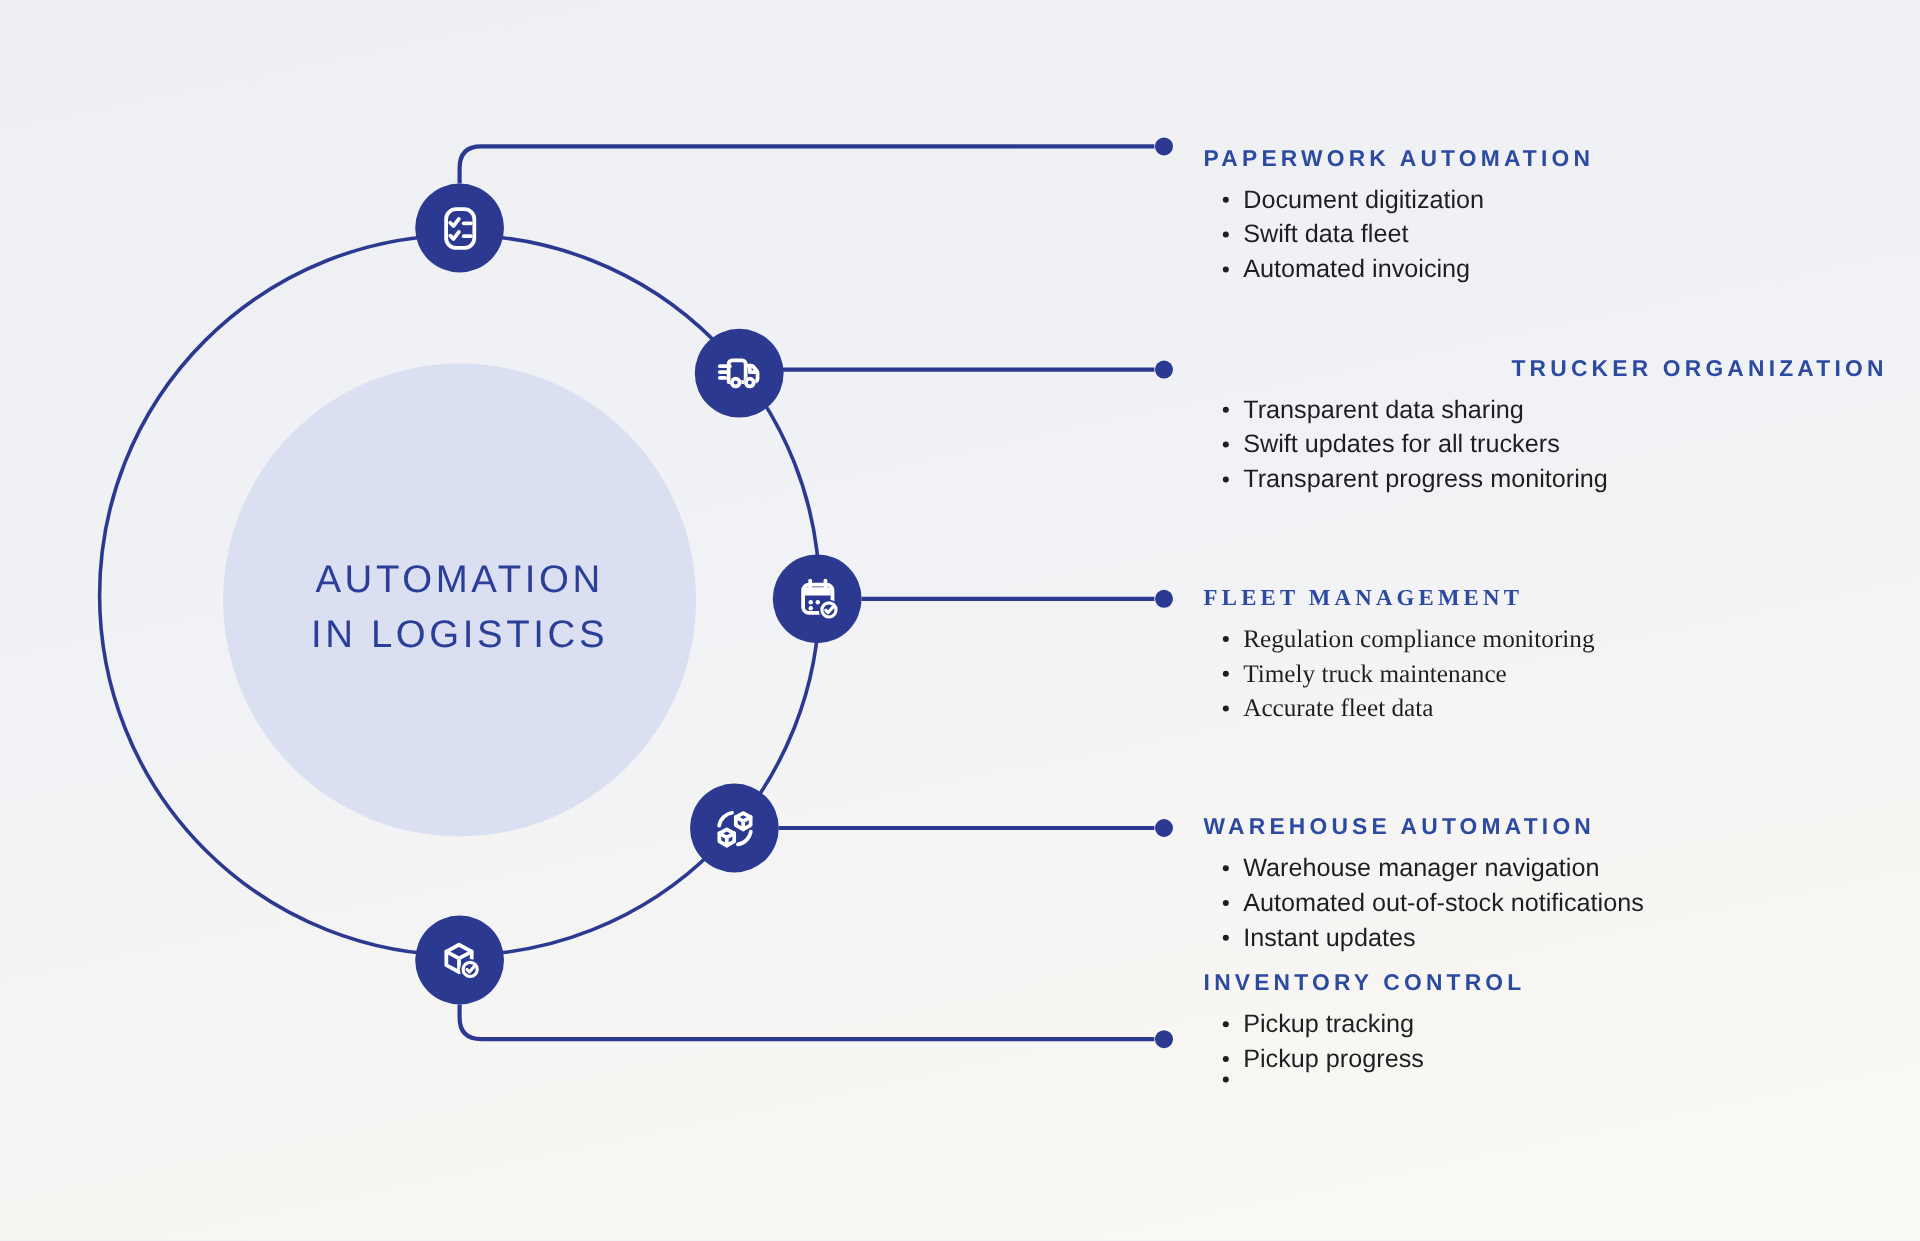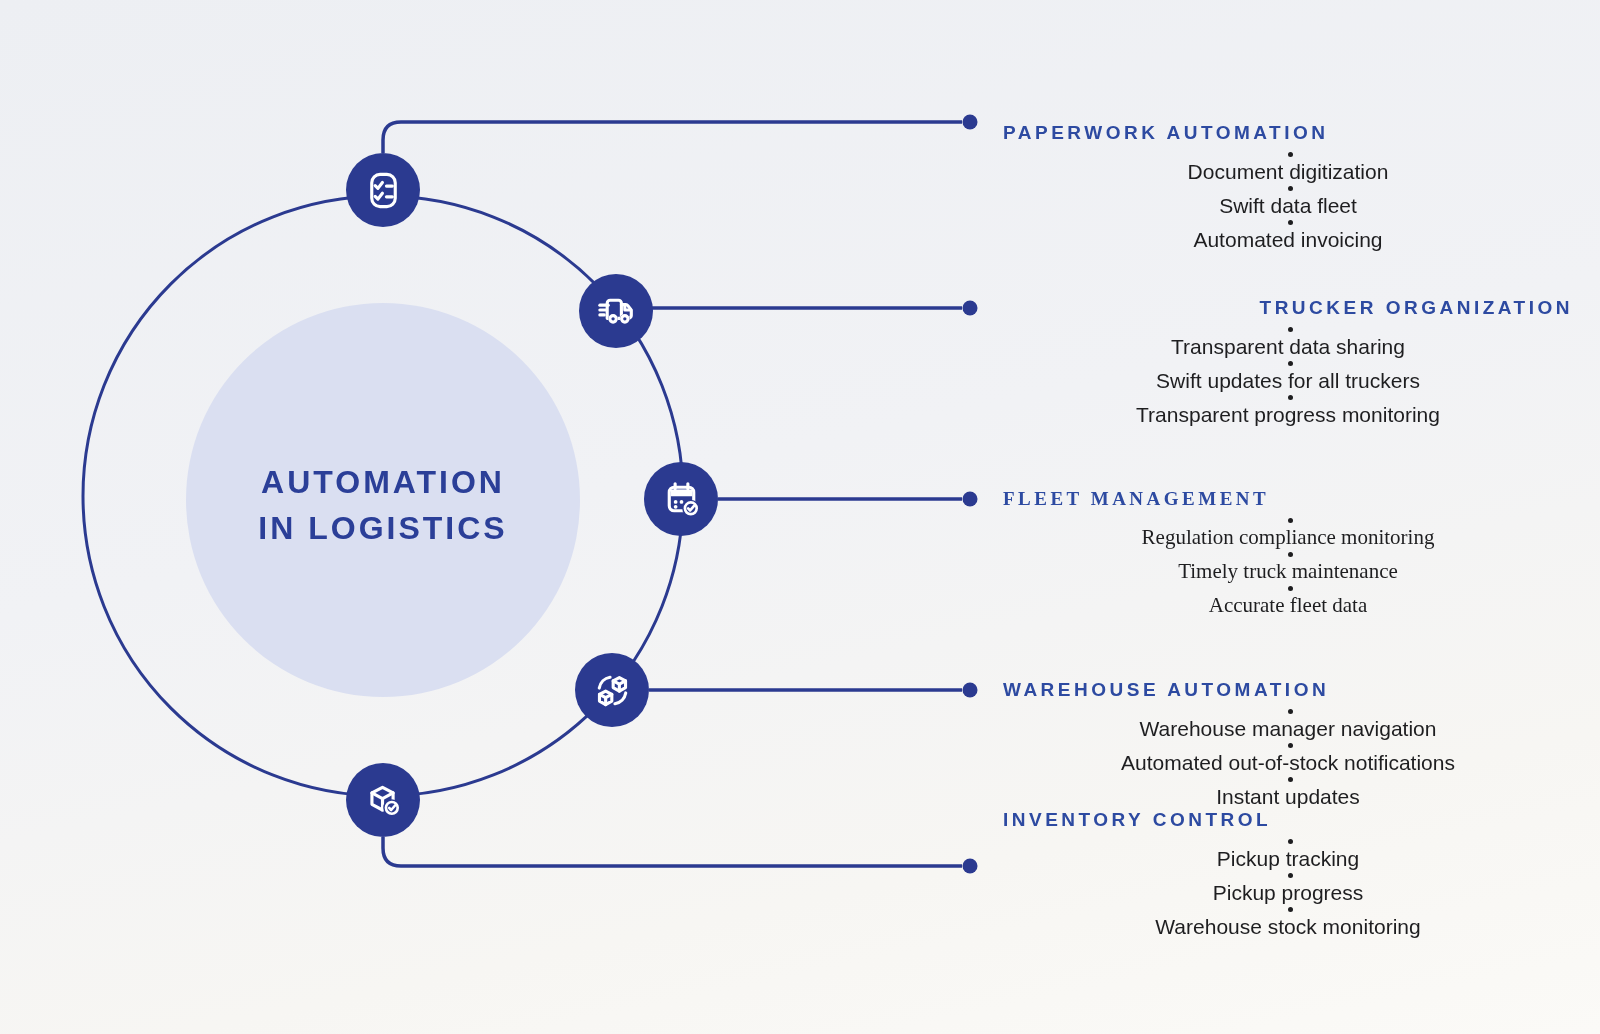--- a/index.html
+++ b/index.html
@@ -21,32 +21,32 @@
   }
   .node svg { width:47px; height:47px; }
   .ic { fill:none; stroke:#ffffff; stroke-width:3.2; stroke-linecap:round; stroke-linejoin:round; }
   .ic-fill { fill:#ffffff; stroke:none; }
   .ic-bg { fill:var(--accent,#2b3a90); stroke:none; }
   .ic-band { fill:none; stroke:#ffffff; stroke-width:7; stroke-linecap:butt; }
 
   .center-title {
     position:absolute; left:133px; top:459px; width:500px;
     text-align:center; color:var(--title,#2b3f98);
-    font-weight:bold; font-size:32px; line-height:46px; letter-spacing:3px;
+    font-weight:normal; font-size:32px; line-height:46px; letter-spacing:3px;
   }
 
   .branch { position:absolute; left:1003px; width:570px; }
   .branch h2 {
     margin:0; font-size:19px; line-height:26px; letter-spacing:3.5px;
     color:var(--header,#2d4aa1); font-weight:bold;
   }
   .branch ul { list-style:none; margin:6px 0 0 0; padding:0; }
   .branch li {
     display:flex; align-items:center;
-    font-size:21px; line-height:29px; color:var(--body,#1e1e20);flex-direction:column;
+    font-size:21px; line-height:29px; color:var(--body,#1e1e20);
   }
   .bullet { width:5px; height:5px; border-radius:50%; background:var(--body,#1e1e20);
     margin-left:16px; margin-right:12px; flex:none; }
 </style>
 </head>
 <body>
 
 <div class="stage">
 
   <svg class="diagram" width="1600" height="1034" viewBox="0 0 1600 1034">
@@ -213,18 +213,17 @@
       <li>
           <span class="bullet"></span>
           <span>Pickup tracking</span>
         </li>
       <li>
           <span class="bullet"></span>
           <span>Pickup progress</span>
         </li>
       <li>
           <span class="bullet"></span>
-          <span>Warehouse stock monitoring</span>
         </li>
     </ul>
   </section>
 
 </div>
 
 </body></html>

